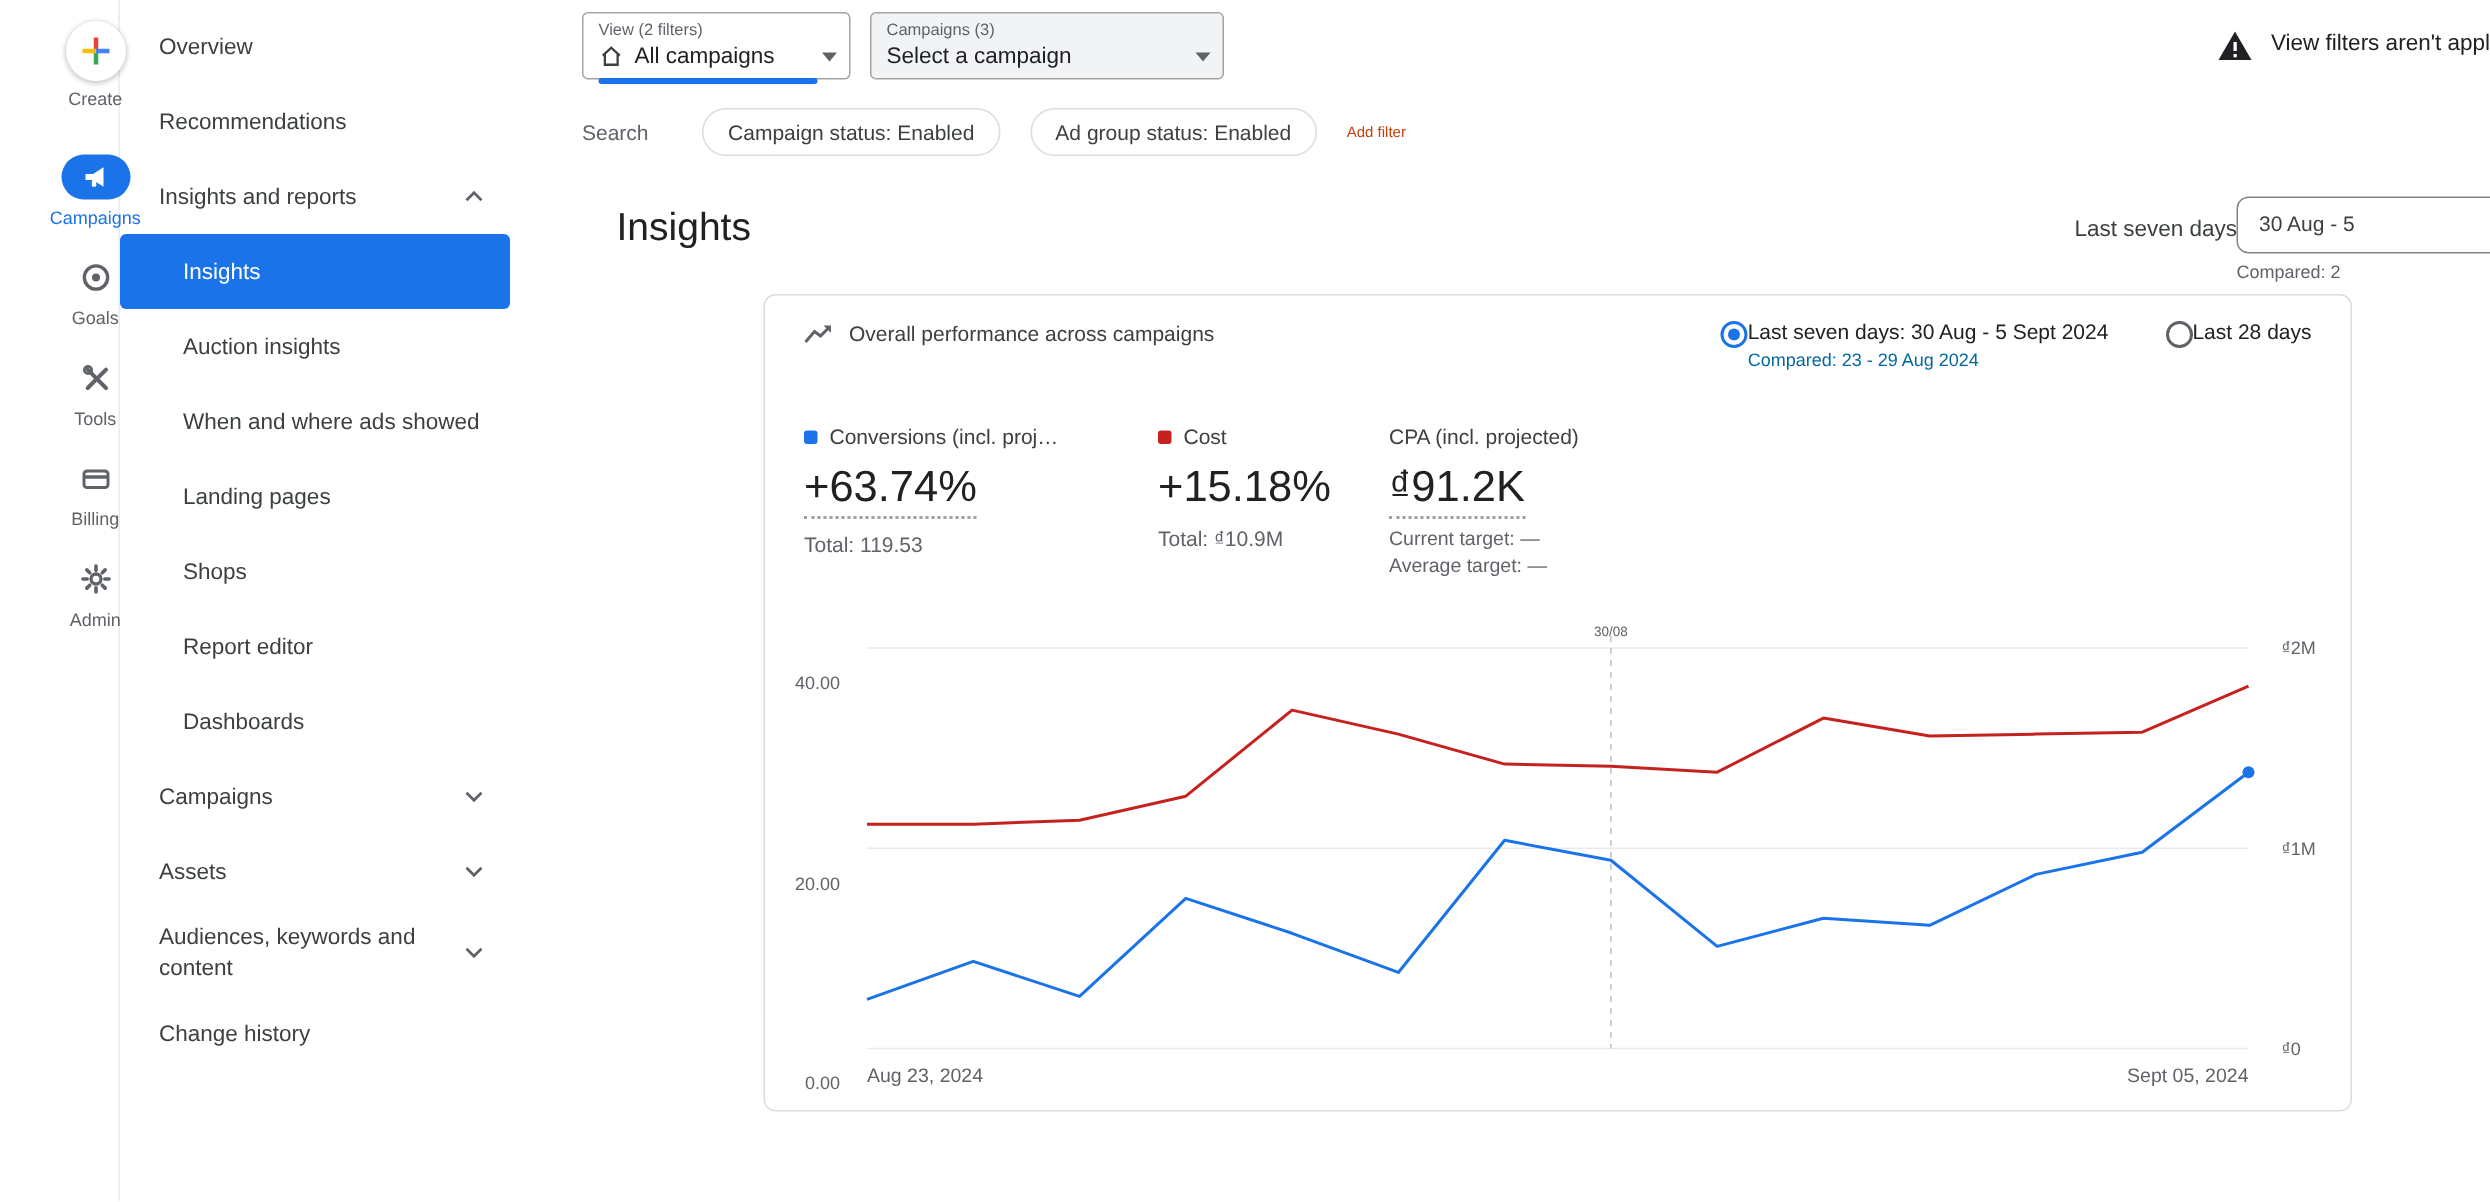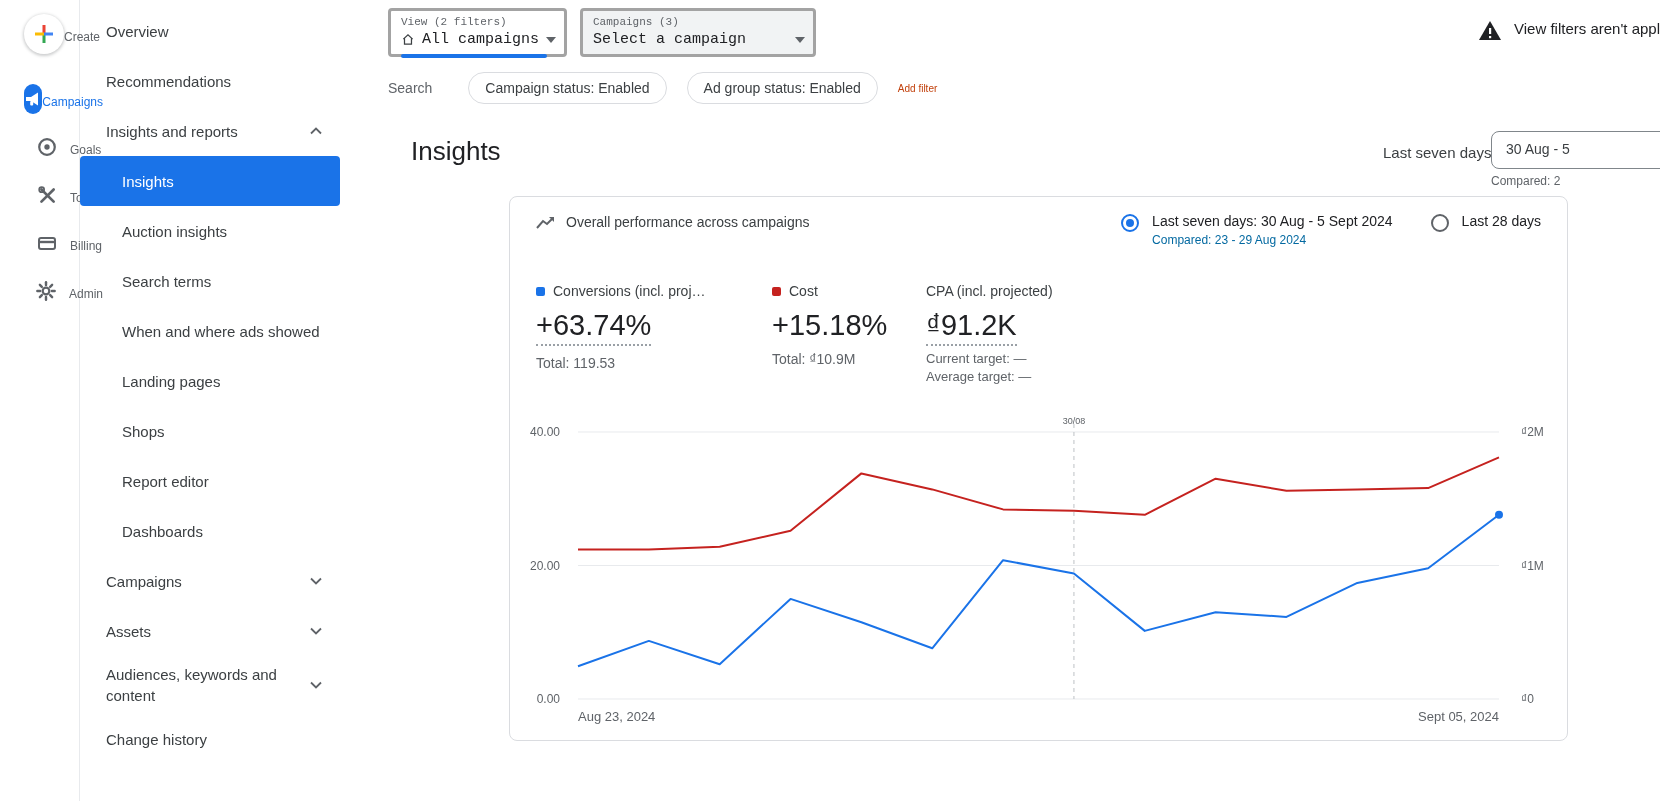--- a/index.html
+++ b/index.html
@@ -3,21 +3,21 @@
 <meta charset="utf-8">
 <style>
   * { box-sizing: border-box; }
   html,body { margin:0; padding:0; width:1660px; height:801px; overflow:hidden;
     background:#fff; font-family:"Liberation Sans","DejaVu Sans",sans-serif; color:#202124; }
   .app { display:flex; height:100%; }
 
   
   .rail { width:80px; flex:0 0 80px; border-right:1px solid #e8eaed;
     display:flex; flex-direction:column; align-items:center; padding-top:14px; }
-  .rail-item { display:flex; flex-direction:row; align-items:center;
+  .rail-item { display:flex; flex-direction:column; align-items:center;
     margin-bottom:18px; cursor:pointer; width:100%;margin-left:48px; }
   .rail-item .rlabel { font-size:12px; color:#5f6368; margin-top:5px; }
   .rail-item.active .rlabel { color:#1a73e8; }
   .create-circle { width:40px; height:40px; border-radius:50%; background:#fff;
     box-shadow:0 1px 3px 1px rgba(60,64,67,.25); display:flex; align-items:center; justify-content:center; }
   .icon-pill { width:46px; height:30px; border-radius:15px; display:flex; align-items:center; justify-content:center; }
   .rail-item.active .icon-pill { background:#1a73e8; }
   .rail-item.create { margin-bottom:30px; }
   .rail svg { display:block; }
 
@@ -27,22 +27,22 @@
     padding:8px 18px 8px 26px; font-size:15px; color:#3c4043; line-height:21px; cursor:pointer; }
   .side-item.sub { padding-left:42px; }
   .side-item.active { background:#1a73e8; color:#fff; border-radius:4px; }
   .side-item .slabel { flex:1; }
   .chev { flex:0 0 auto; margin-left:8px; }
 
   
   .main { flex:1; position:relative; min-width:0; }
 
   .topbar { display:flex; align-items:flex-start; padding:8px 0 0 48px; height:62px; }
-  .sel-box { position:relative; border:3px solid #a3a3a3; border-radius:4px;
-    padding:5px 8px 6px 10px; cursor:pointer; background:#fff;font-family:Liberation Mono, monospace; }
+  .sel-box { position:relative; border:1px solid #a3a3a3; border-radius:4px;
+    padding:5px 8px 6px 10px; cursor:pointer; background:#fff; }
   .sel-box.view { width:179px; }
   .sel-box.view::after { content:""; position:absolute; left:10px; width:146px; bottom:-4px;
     height:4px; background:#1a73e8; border-radius:2px; }
   .sel-box.camp { width:236px; margin-left:13px; background:#f1f3f4; }
   .sel-label { font-size:11px; color:#5f6368; }
   .sel-row { display:flex; align-items:center; gap:7px; margin-top:3px; }
   .sel-value { font-size:15px; color:#202124; white-space:nowrap; }
   .caret { width:0; height:0; border-left:5px solid transparent; border-right:5px solid transparent;
     border-top:6px solid #5f6368; margin-left:auto; }
   .warning { margin-left:auto; display:flex; gap:12px;
@@ -63,21 +63,21 @@
     color:#3c4043; white-space:nowrap; cursor:pointer; background:#fff; }
   .compared-line { position:absolute; left:1103px; top:46px; width:230px;
     font-size:12px; color:#5f6368; white-space:nowrap; }
 
   
   .card { margin:4px 0 0 169px; width:1059px; height:545px; border:1px solid #dadce0;
     border-radius:8px; background:#fff; position:relative; }
   .card-head { display:flex; align-items:flex-start; padding:16px 26px 0 26px; }
   .card-title { font-size:14px; color:#3c4043; margin-left:10px; padding-top:1px; }
   .radios { margin-left:auto; display:flex; gap:38px; }
-  .radio-opt { display:flex; align-items:flex-start; gap:13px; cursor:pointer; }
+  .radio-opt { display:flex; align-items:flex-start; cursor:pointer; }
   .radio-circle { width:18px; height:18px; border-radius:50%; border:2px solid #5f6368;
     position:relative; flex:0 0 18px; margin-top:1px; }
   .radio-circle.on { border-color:#1a73e8; }
   .radio-circle.on::after { content:""; position:absolute; left:3px; top:3px; width:8px; height:8px;
     border-radius:50%; background:#1a73e8; }
   .radio-main { font-size:14px; color:#202124; line-height:17px; }
   .radio-sub { font-size:12px; color:#0369a1; margin-top:3px; }
 
   .metrics { display:flex; padding:36px 0 0 26px; gap:24px; }
   .metric.c1 { width:212px; }
@@ -86,21 +86,21 @@
   .m-dot { width:9px; height:9px; border-radius:2px; flex:0 0 9px; }
   .m-value { font-size:29px; color:#202124; margin-top:10px; display:inline-block; }
   .m-value.dotted { border-bottom:2px dotted #9aa0a6; padding-bottom:2px; }
   .m-detail { font-size:14px; color:#5f6368; margin-top:9px; }
   .m-detail.tight { margin-top:5px; font-size:13px; }
   .m-detail.tight2 { margin-top:3px; font-size:13px; }
 
   .chart { position:relative; margin:48px 68px 0 68px; height:267px; }
   .chart svg { width:100%; height:100%; overflow:visible; }
   .tick-left { position:absolute; right:calc(100% + 18px); transform:translateY(-50%);
-    font-size:12px; color:#5f6368; white-space:nowrap; }
+    font-size:12px; color:#5f6368; white-space:nowrap;margin-top:23px; }
   .tick-right { position:absolute; left:calc(100% + 22px); transform:translateY(-50%);
     font-size:12px; color:#5f6368; white-space:nowrap; }
   .marker-label { position:absolute; top:-16px; transform:translateX(-50%);
     font-size:9px; color:#5f6368; }
   .x-labels { display:flex; justify-content:space-between; margin:10px 68px 0 68px;
     font-size:13px; color:#5f6368; }
 </style>
 </head>
 <body>
 
@@ -192,23 +192,20 @@
       <span class="slabel">Insights and reports</span>
       <svg class="chev" width="12" height="8" viewBox="0 0 12 8">
         <polyline points="1,6.5 6,1.5 11,6.5" fill="none" stroke="#5f6368" stroke-width="1.8"></polyline>
       </svg>
     </div>
     <div class="side-item sub active">
       <span class="slabel">Insights</span>
     </div>
     <div class="side-item sub">
       <span class="slabel">Auction insights</span>
-    </div>
-    <div class="side-item sub">
-      <span class="slabel">Search terms</span>
     </div>
     <div class="side-item sub">
       <span class="slabel">When and where ads showed</span>
     </div>
     <div class="side-item sub">
       <span class="slabel">Landing pages</span>
     </div>
     <div class="side-item sub">
       <span class="slabel">Shops</span>
     </div>

